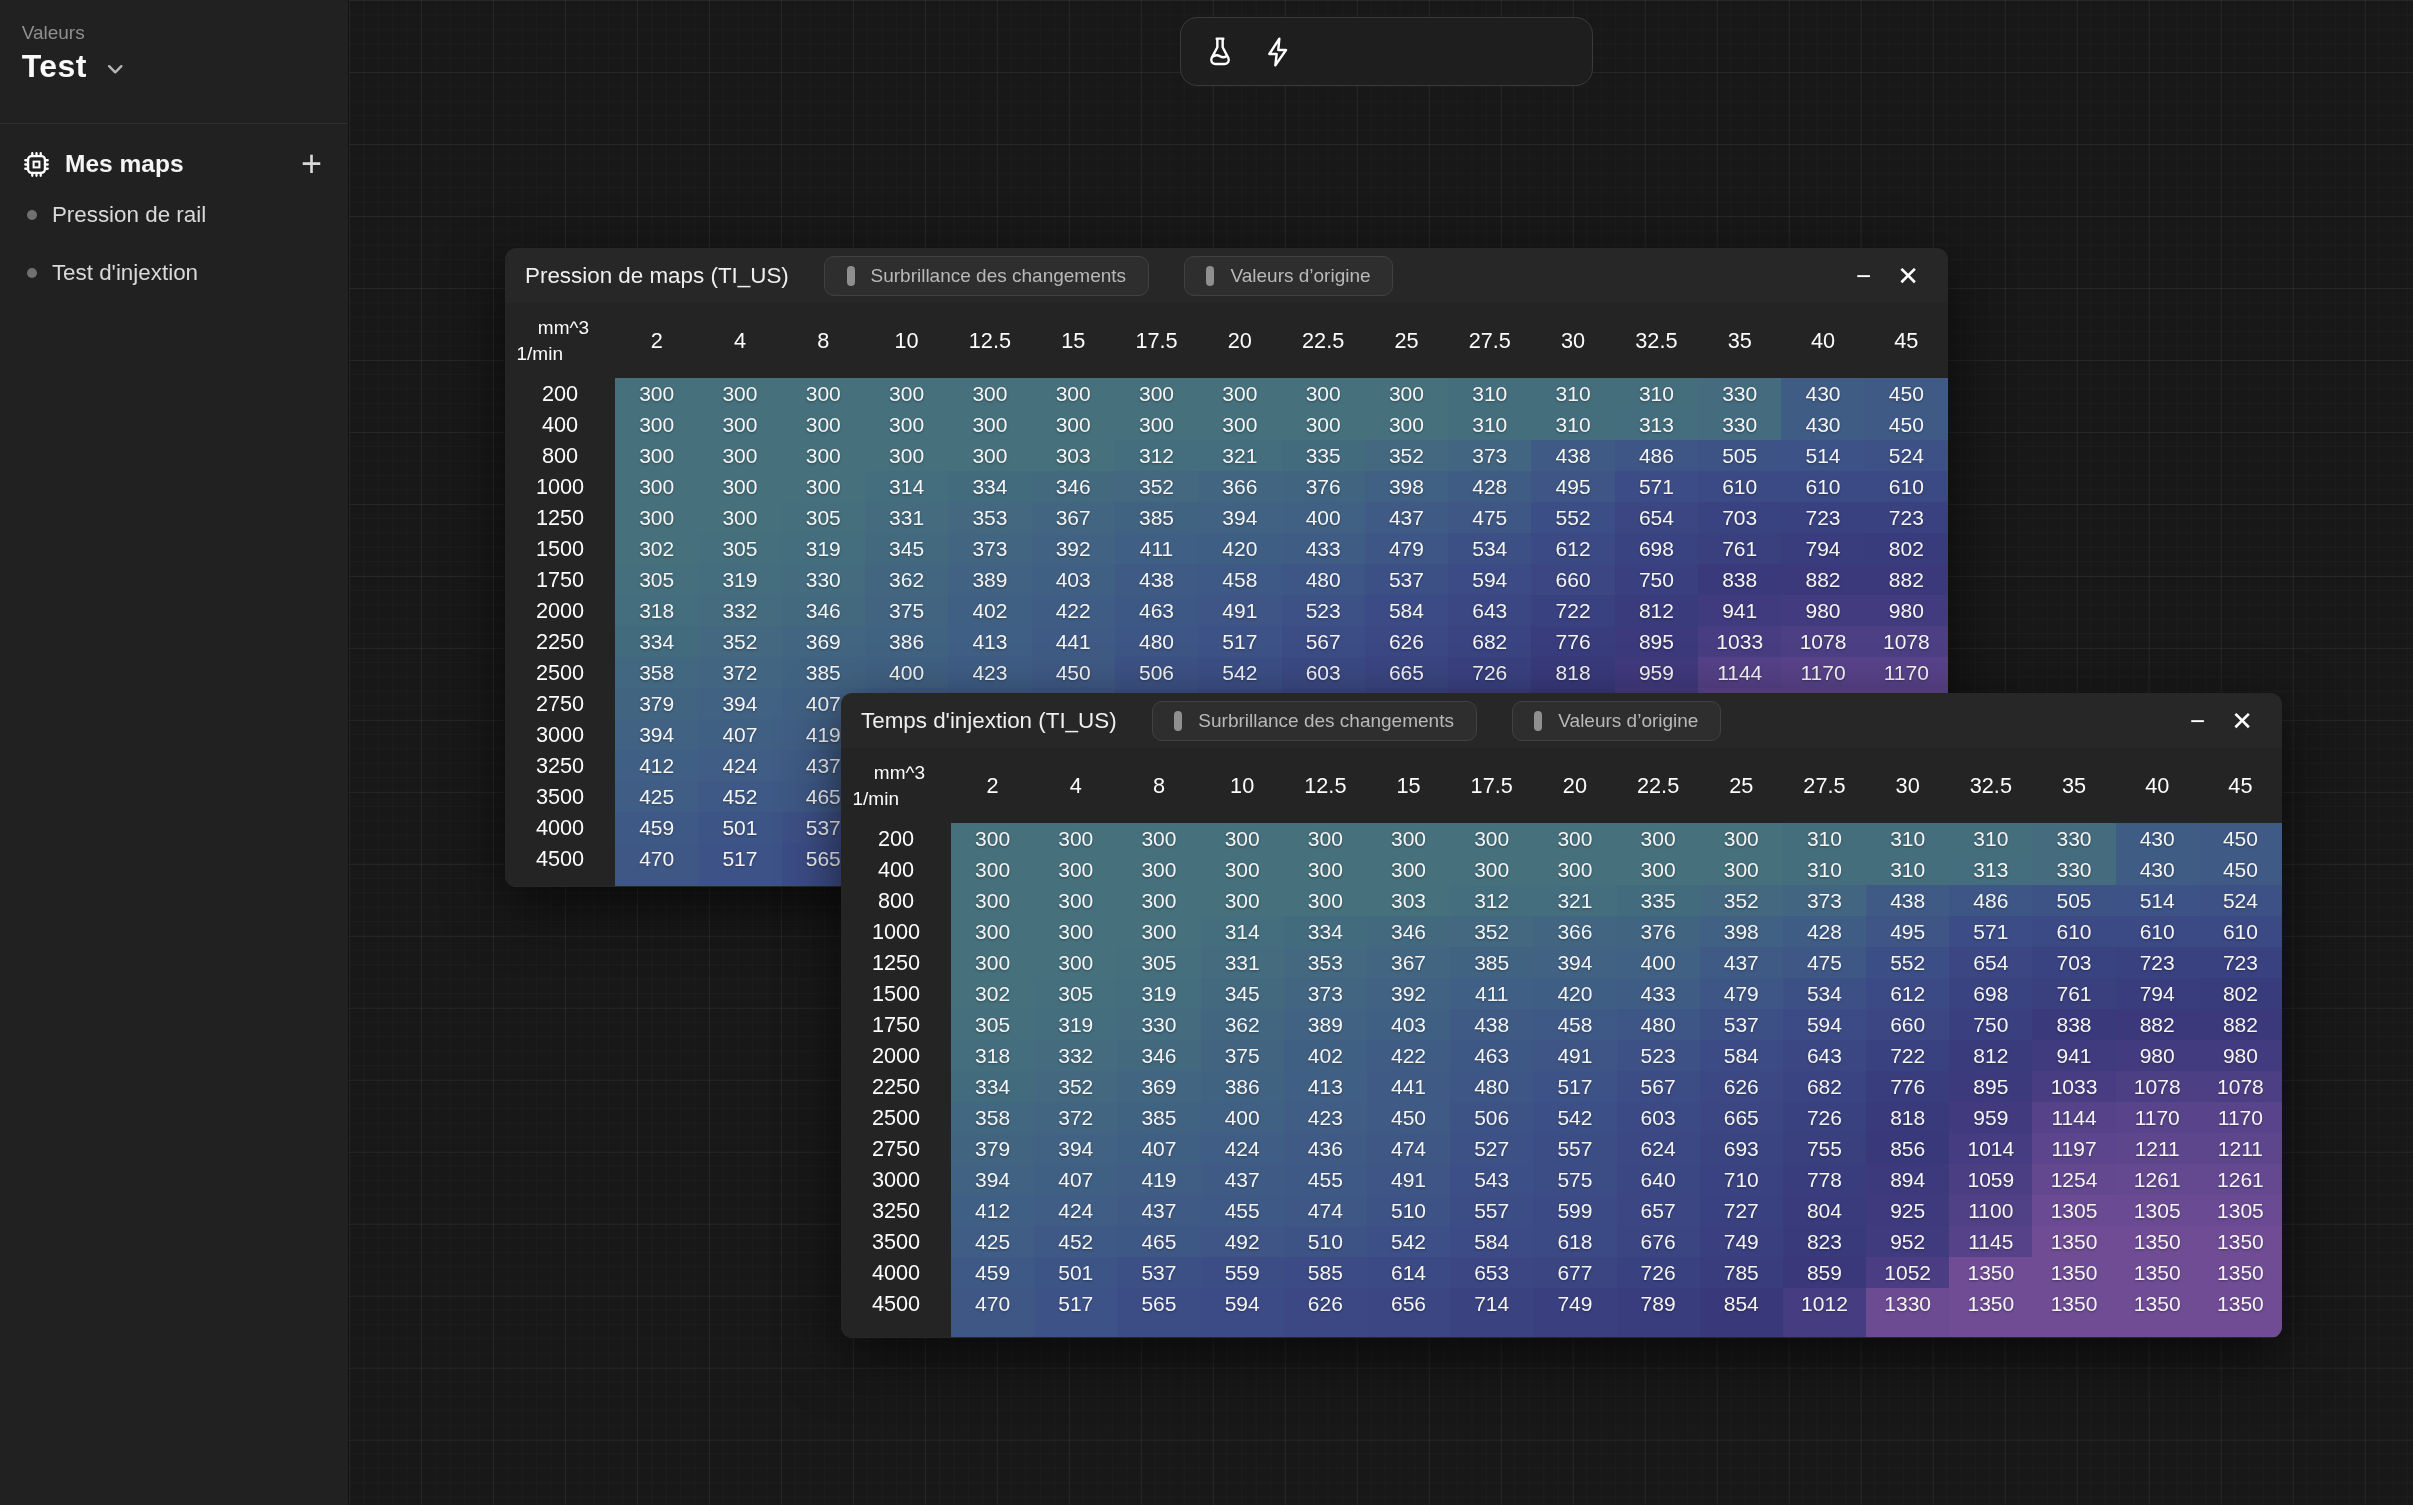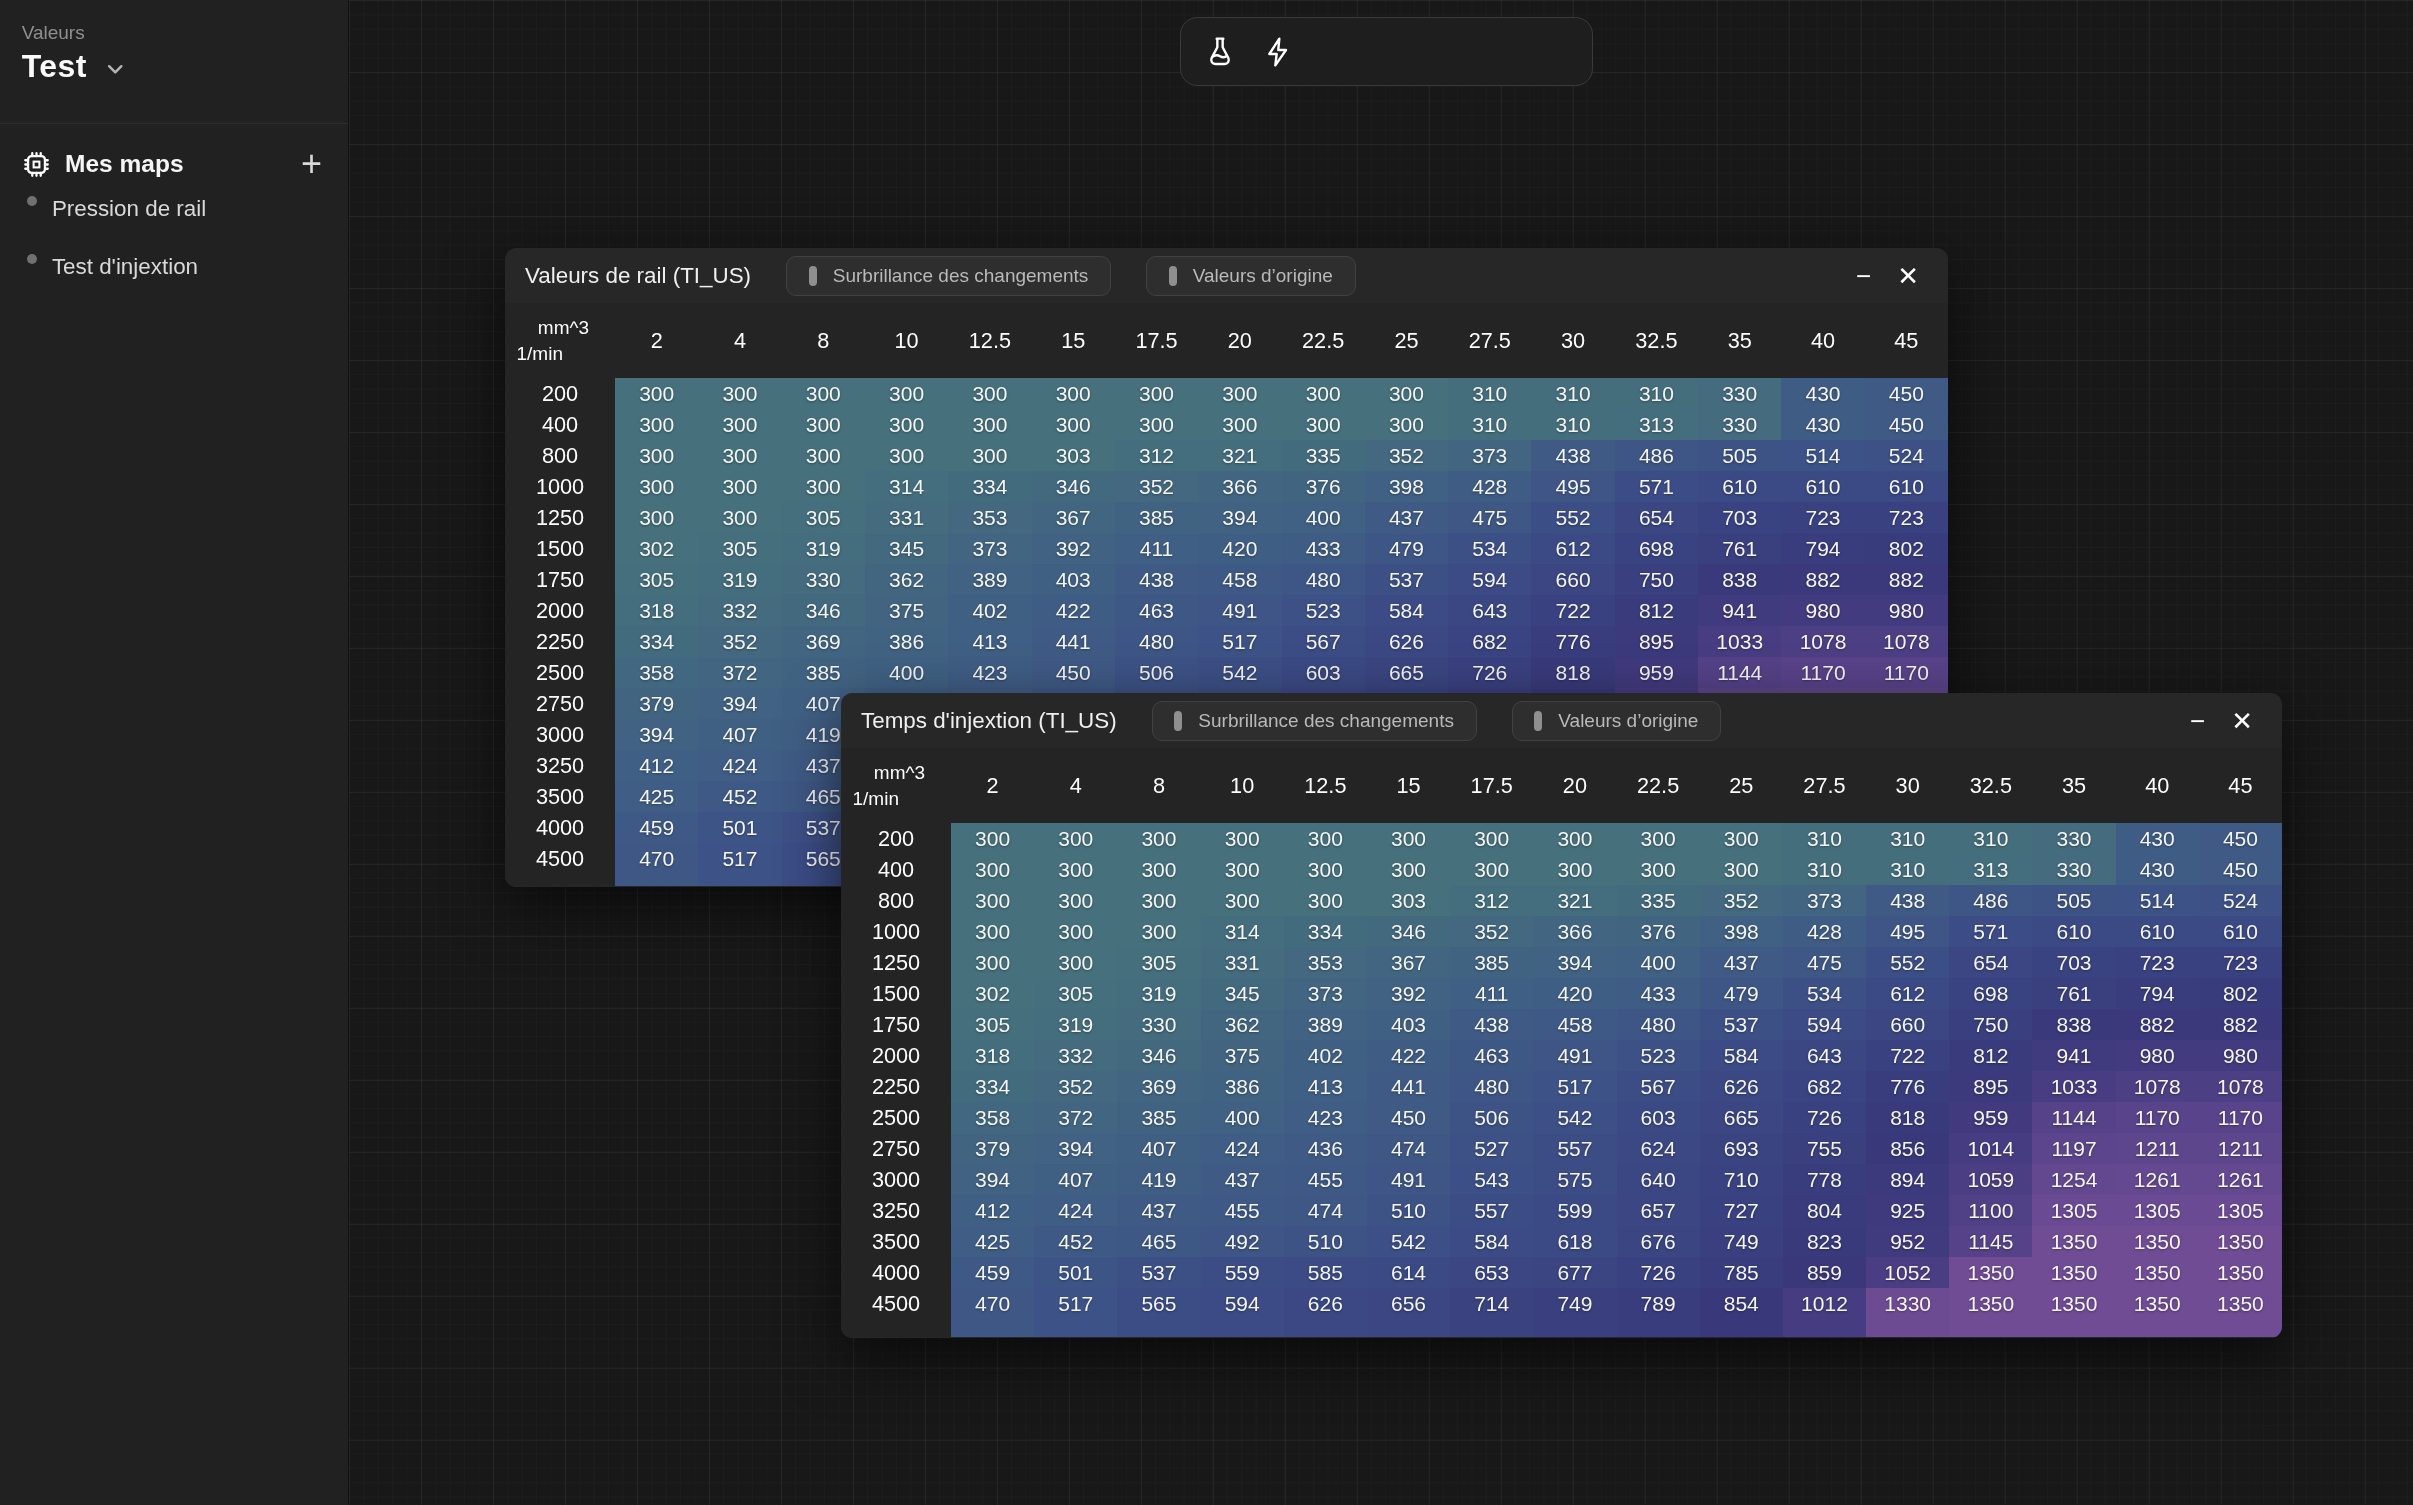--- a/index.html
+++ b/index.html
@@ -25,21 +25,21 @@
   }
   .project-label{position:absolute;left:21.7px;top:21.7px;font-size:19px;color:#8f8f8f;}
   .project-row{position:absolute;left:21.7px;top:48px;display:flex;align-items:center;gap:16px;cursor:pointer;}
   .project-name{font-size:32px;font-weight:bold;color:#fafafa;letter-spacing:0.4px;}
   .chevron{width:24.5px;height:24.5px;margin-top:5.8px;}
   .sidebar-divider{position:absolute;left:0;top:123px;width:100%;height:0.7px;background:#2e2e2e;}
   .maps-header{position:absolute;left:21.7px;top:144px;right:26px;height:40px;display:flex;align-items:center;}
   .chip-icon{width:29px;height:29px;flex:0 0 auto;}
   .maps-title{font-size:24.5px;font-weight:bold;color:#f5f5f5;margin-left:14.4px;}
   .add-btn{margin-left:auto;font-size:36px;font-weight:200;color:#d8d8d8;line-height:1;cursor:pointer;}
-  .map-item{position:absolute;left:21.7px;right:14.4px;height:38px;display:flex;cursor:pointer;}
+  .map-item{position:absolute;left:21.7px;right:14.4px;height:38px;display:flex;align-items:center;cursor:pointer;}
   .map-item .dot{width:10px;height:10px;border-radius:50%;background:#707070;margin:0 14.4px 0 5.8px;flex:0 0 auto;}
   .map-item .item-label{font-size:22.4px;color:#d9d9d9;}
   .item-0{top:196px;}
   .item-1{top:254px;}
   .user-row{position:absolute;left:19px;bottom:24.5px;right:11.5px;display:flex;align-items:center;cursor:pointer;}
   .avatar{
     width:62px;height:62px;border-radius:50%;flex:0 0 auto;border:2.2px solid #8d8d8d;box-sizing:border-box;
     background:
       radial-gradient(circle at 26% 22%, rgba(216,211,122,.95) 0 17%, rgba(216,211,122,0) 19%),
       linear-gradient(40deg, rgba(62,127,224,0) 38%, rgba(80,140,230,.9) 46% 58%, rgba(62,127,224,0) 64%),
@@ -127,21 +127,21 @@
     <path d="M9.5 2h5M10 2v6.4L5.7 16.6c-.9 2.2.4 4.4 2.8 4.4h7c2.4 0 3.7-2.2 2.8-4.4L14 8.4V2"></path>
     <path d="M7.2 15.2c1.6-1 3.2-1 4.8 0s3.2 1 4.8 0"></path>
   </svg>
   <svg viewBox="0 0 24 24" fill="none" stroke="#ffffff" stroke-width="1.8" stroke-linecap="round" stroke-linejoin="round">
     <path d="M13 2L5.5 13.5h5.5L10 22l8-11.5h-5.8L13 2z"></path>
   </svg>
 </div>
 
 <div class="map-window" id="win0">
   <div class="titlebar">
-    <span class="win-title">Valeurs de rail (TI_US)</span>
+    <span class="win-title">Pression de maps (TI_US)</span>
     <div class="tb-btn">
       <span class="tb-icon"></span>
       <span>Surbrillance des changements</span>
     </div>
     <div class="tb-btn">
       <span class="tb-icon"></span>
       <span>Valeurs d’origine</span>
     </div>
     <div class="win-controls">
       <span class="ctrl">−</span>

